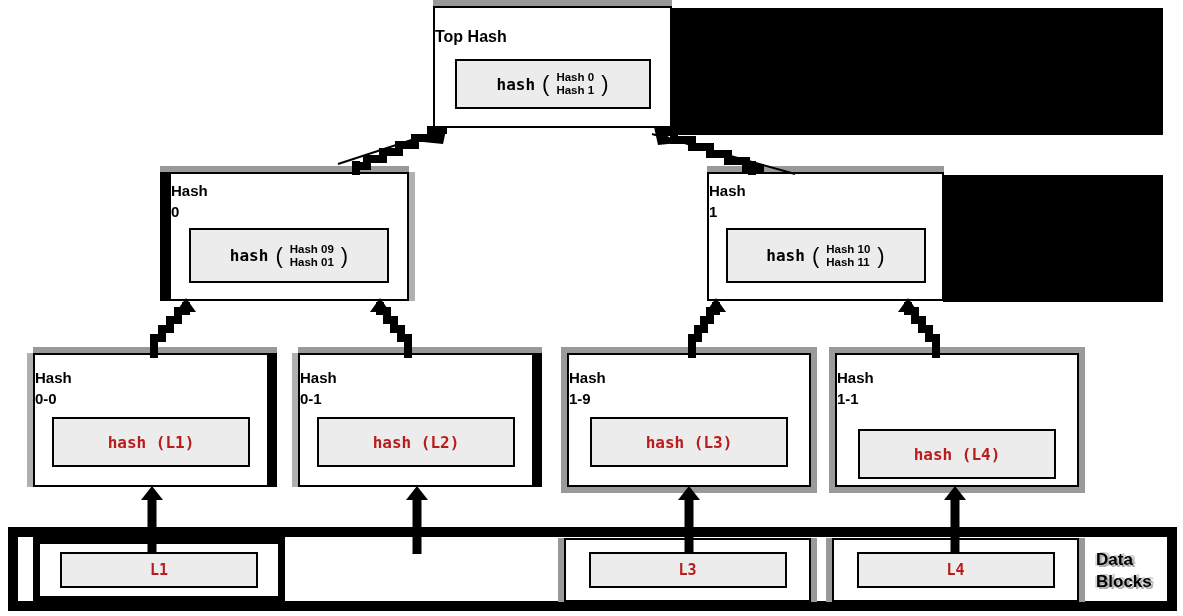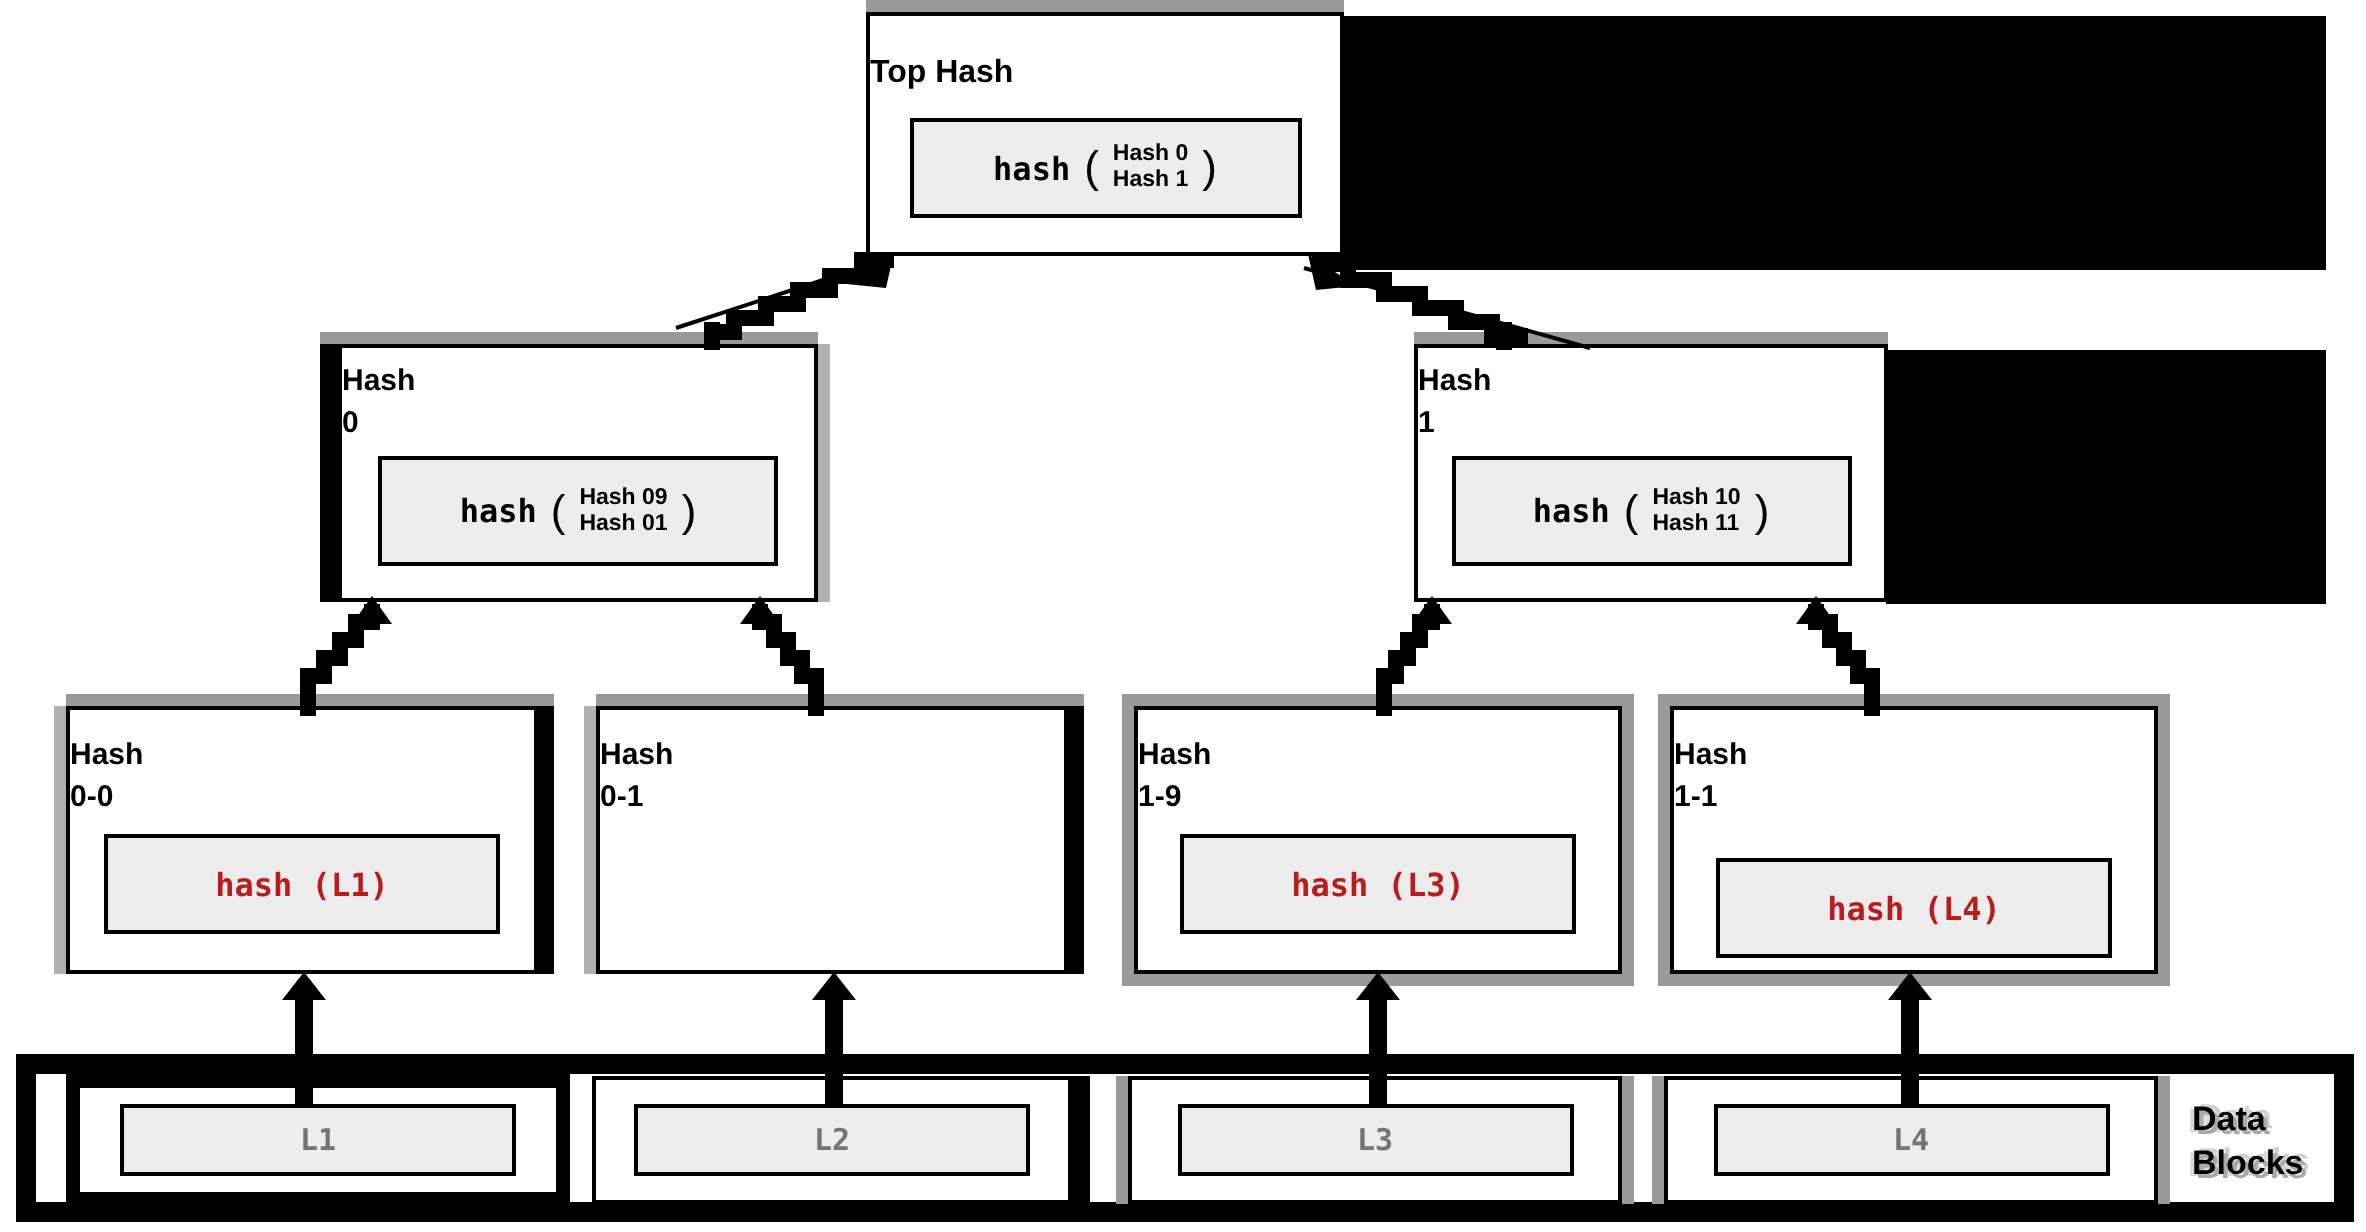--- a/index.html
+++ b/index.html
@@ -21,21 +21,21 @@
   .leaf-expr{font-family:"DejaVu Sans Mono",monospace;font-weight:bold;font-size:16px;color:#b91c1c;}
 
   .black-rect{position:absolute;background:#000;z-index:3;}
 
   .dcontainer{position:absolute;left:8px;top:527px;width:1169px;height:84px;
               border:10px solid #000;box-sizing:border-box;background:#fff;z-index:1;}
   .cell{position:absolute;background:#fff;box-sizing:border-box;z-index:2;
         display:flex;align-items:center;justify-content:center;}
   .lbox{width:198px;height:36px;background:#ececec;border:2px solid #000;box-sizing:border-box;
         display:flex;align-items:center;justify-content:center;
-        font-family:"DejaVu Sans Mono",monospace;font-weight:bold;font-size:15px;color:#737373;}
+        font-family:"DejaVu Sans Mono",monospace;font-weight:bold;font-size:15px;color:#b91c1c;}
 
   .datablocks-label{position:absolute;left:1096px;top:549px;width:76px;z-index:2;
         font-weight:bold;font-size:17px;line-height:22px;color:#000;
         text-shadow:2px 2px 0 #a9a9a9,-2px 1px 0 #d9d9d9,3px -1px 0 #cfcfcf;}
 
   svg.arrows{position:absolute;left:0;top:0;z-index:4;pointer-events:none;}
 
   
   #node-top{box-shadow:0 -6px 0 #999;}
   #node-hash0{border-left:11px solid #000;box-shadow:0 -6px 0 #999,6px 0 0 #b0b0b0;}
@@ -107,20 +107,23 @@
     <div class="expr" style="width:198px;height:50px;margin-top:8px;">
       <span class="leaf-expr">hash (L1)</span>
     </div>
   </div>
 
   <div class="node" id="node-leaf01" style="left:298px;top:353px;width:244px;height:134px;padding-top:12px;">
     <div class="node-title">
       <div>Hash</div>
       <div>0-1</div>
     </div>
+    <div class="expr" style="width:198px;height:50px;margin-top:8px;">
+      <span class="leaf-expr">hash (L2)</span>
+    </div>
   </div>
 
   <div class="node" id="node-leaf10" style="left:567px;top:353px;width:244px;height:134px;padding-top:12px;">
     <div class="node-title">
       <div>Hash</div>
       <div>1-9</div>
     </div>
     <div class="expr" style="width:198px;height:50px;margin-top:8px;">
       <span class="leaf-expr">hash (L3)</span>
     </div>
@@ -134,25 +137,20 @@
     <div class="expr" style="width:198px;height:50px;margin-top:20px;">
       <span class="leaf-expr">hash (L4)</span>
     </div>
   </div>
 
   <div class="dcontainer"></div>
 
   <div class="cell" id="cell-l1" style="left:33px;top:537px;width:252px;height:66px;">
     <div class="lbox">
       <span>L1</span>
-    </div>
-  </div>
-  <div class="cell" id="cell-l2" style="left:296px;top:538px;width:249px;height:64px;">
-    <div class="lbox">
-      <span>L2</span>
     </div>
   </div>
   <div class="cell" id="cell-l3" style="left:564px;top:538px;width:247px;height:64px;">
     <div class="lbox">
       <span>L3</span>
     </div>
   </div>
   <div class="cell" id="cell-l4" style="left:832px;top:538px;width:247px;height:64px;">
     <div class="lbox">
       <span>L4</span>

